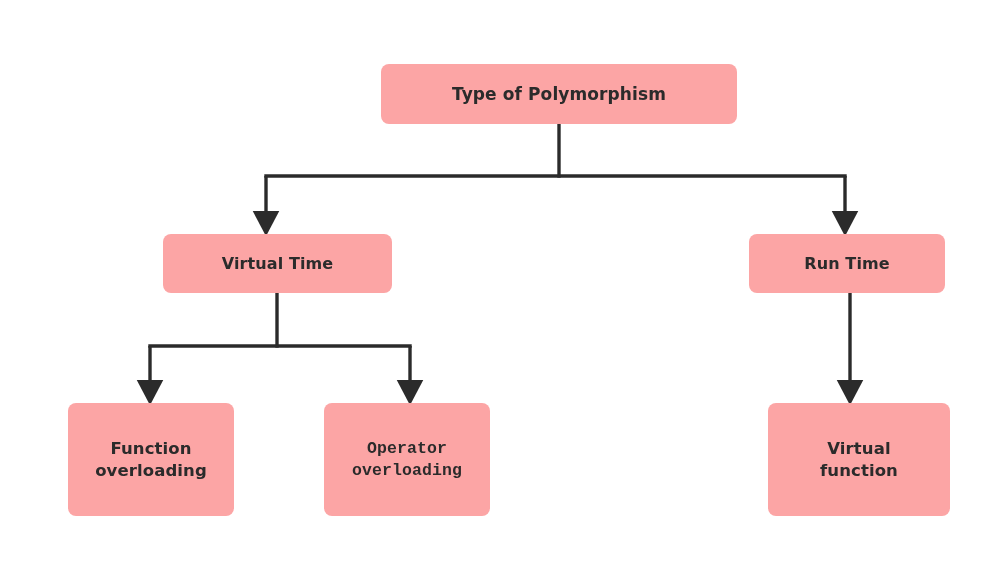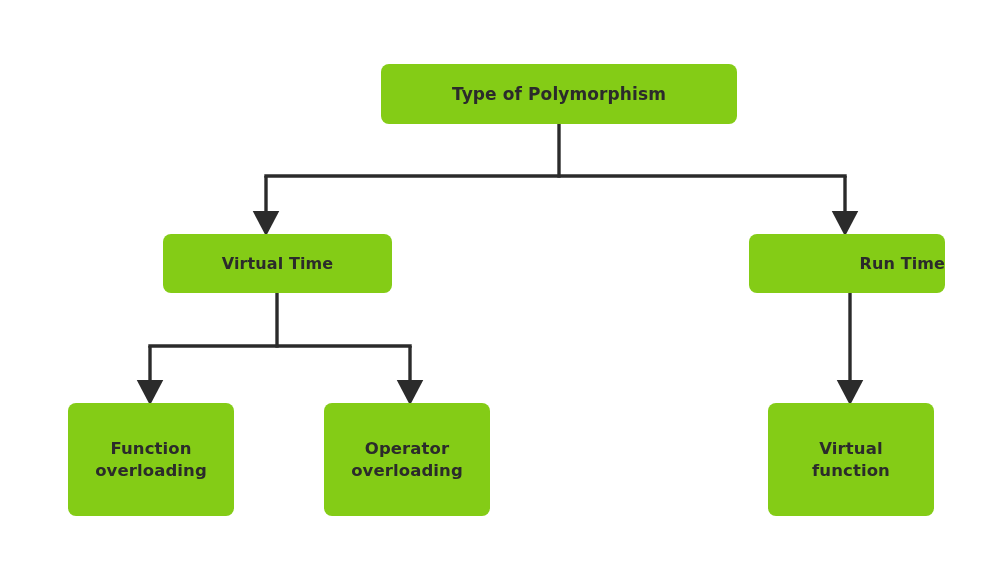--- a/index.html
+++ b/index.html
@@ -22,21 +22,21 @@
     position: absolute;
     left: 0;
     top: 0;
     width: 1000px;
     height: 579px;
     pointer-events: none;
   }
   .node {
     position: absolute;
     box-sizing: border-box;
-    background: #84cc16;
+    background: #fca5a5;
     border-radius: 8px;
     display: flex;
     align-items: center;
     justify-content: center;
     text-align: center;
     color: #2b2b2b;
     font-weight: bold;
     letter-spacing: 0.1px;
     z-index: 2;
   }
@@ -59,40 +59,40 @@
     width: 229px;
     height: 59px;
     font-size: 16px;
   }
   #node-run-time {
     left: 749px;
     top: 234px;
     width: 196px;
     height: 59px;
     font-size: 16px;
-    justify-content: flex-end;
   }
   #node-function-overloading {
     left: 68px;
     top: 403px;
     width: 166px;
     height: 113px;
     font-size: 16.5px;
   }
   #node-operator-overloading {
     left: 324px;
     top: 403px;
     width: 166px;
     height: 113px;
     font-size: 16.5px;
+    font-family: Liberation Mono, monospace;
   }
   #node-virtual-function {
     left: 768px;
     top: 403px;
-    width: 166px;
+    width: 182px;
     height: 113px;
     font-size: 16.5px;
   }
 </style>
 </head>
 <body>
 
 <div id="canvas">
 
   <svg id="edges" viewBox="0 0 1000 579" width="1000" height="579" aria-hidden="true">

